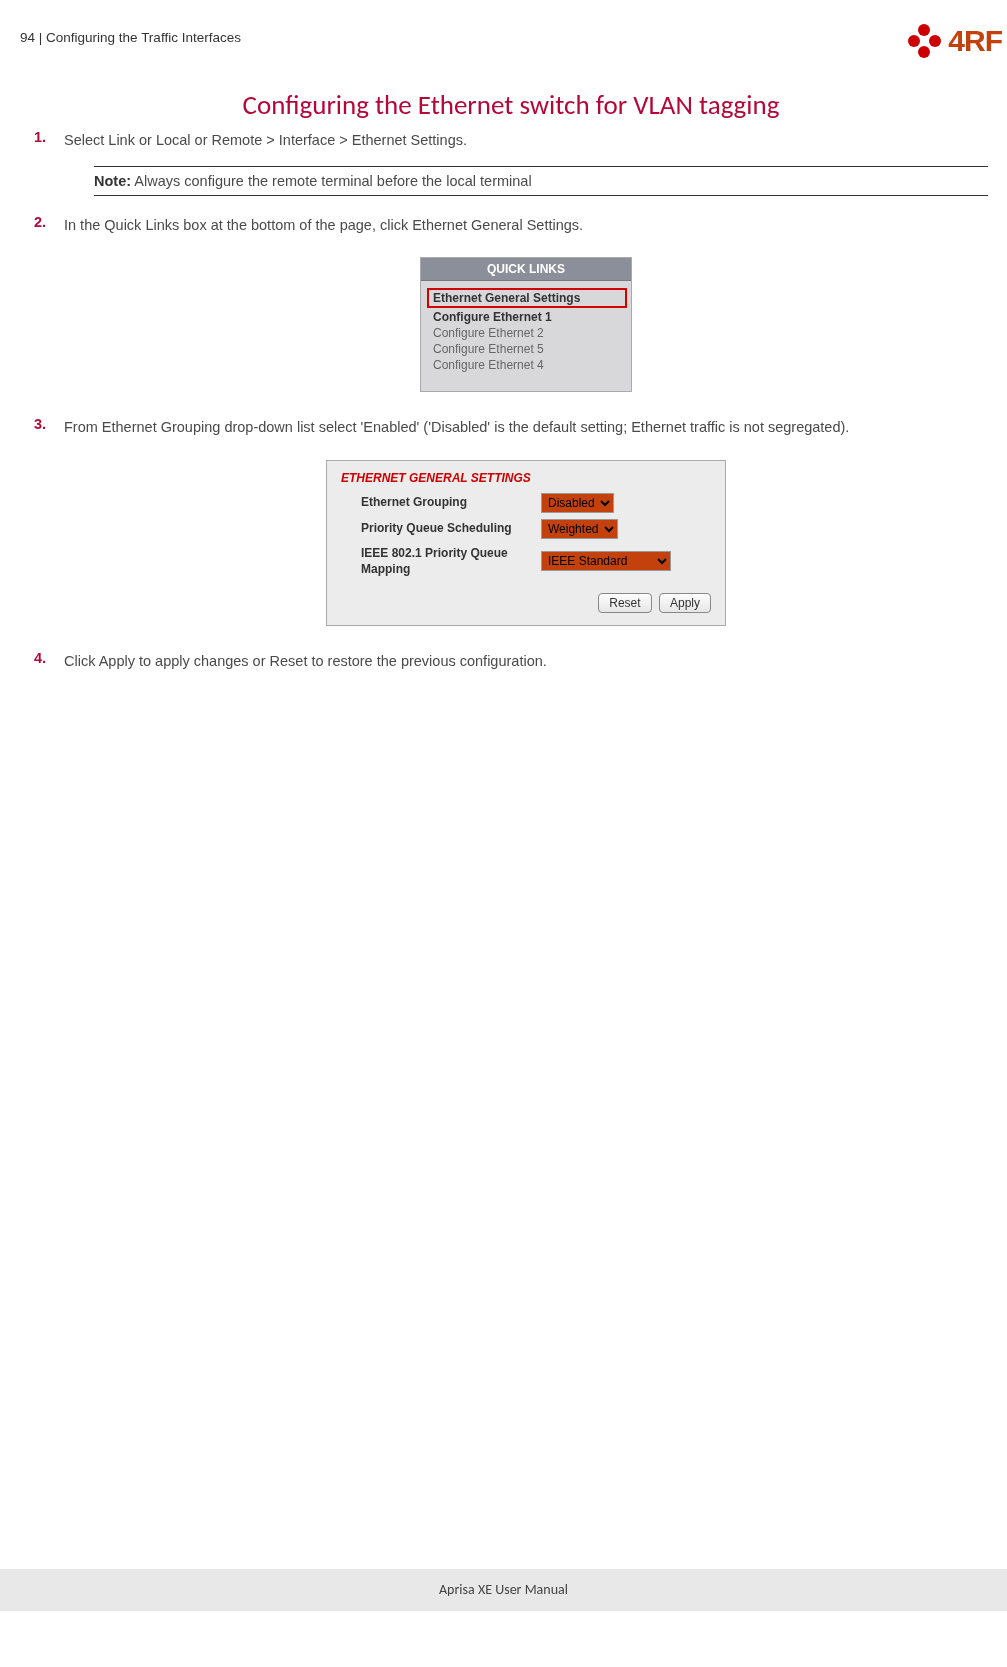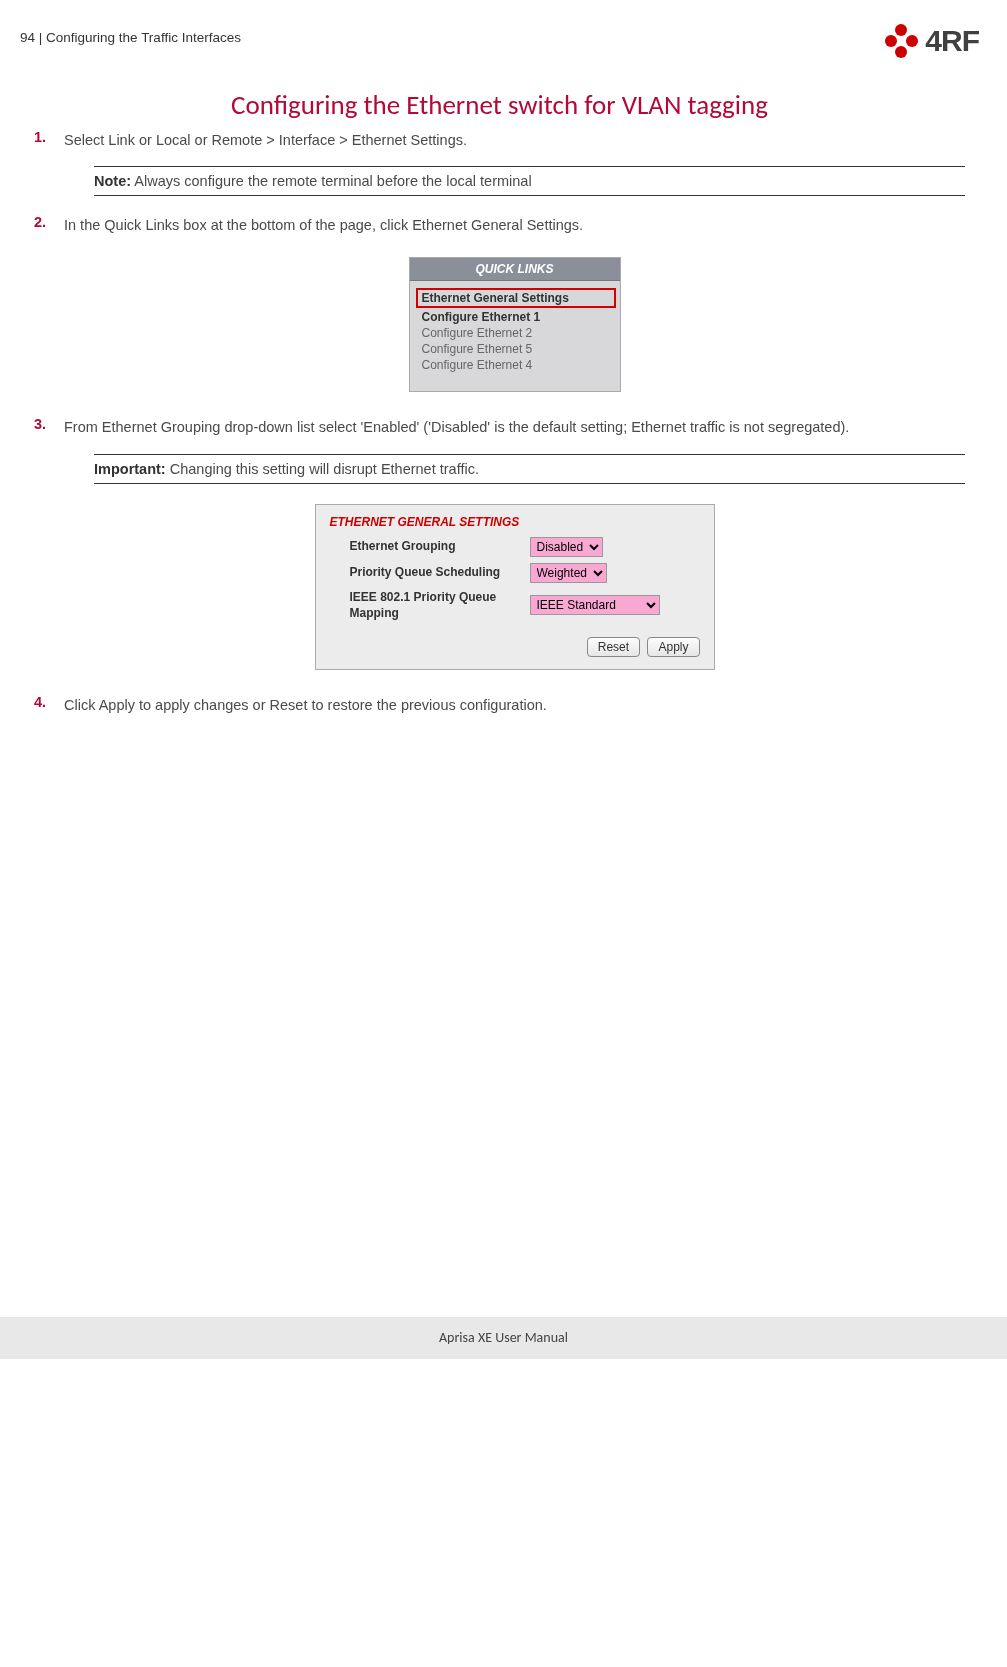--- a/index.html
+++ b/index.html
@@ -7,23 +7,23 @@
     padding: 0;
     font-family: Verdana, Geneva, sans-serif;
     font-size: 14.5px;
     color: #4a4a4a;
     background: #fff;
     width: 1007px;
   }
   .page {
     position: relative;
     width: 1007px;
-    height: 1359px;
+    height: 1611px;
     box-sizing: border-box;
-    padding: 30px 28px 0 20px;
+    padding: 30px 5px 0 20px;
   }
   .header-row {
     display: flex;
     justify-content: space-between;
     align-items: flex-start;
     margin-bottom: 30px;
   }
   .header-left {
     font-size: 13.5px;
     color: #333;
@@ -48,21 +48,21 @@
     background: #c00;
   }
   .logo-dots .d1 { top: 0; left: 10px; }
   .logo-dots .d2 { top: 11px; left: 0; }
   .logo-dots .d3 { top: 11px; left: 21px; }
   .logo-dots .d4 { top: 22px; left: 10px; }
   .logo-text {
     font-family: Arial, sans-serif;
     font-size: 30px;
     font-weight: bold;
-    color: #404040;
+    color: #c2410c;
     letter-spacing: -1px;
   }
   h2.section-title {
     font-family: Calibri, Arial, sans-serif;
     font-size: 27px;
     font-weight: normal;
     color: #b30838;
     margin: 10px 0 8px 0;
     text-align: center;
   }
@@ -107,21 +107,20 @@
     font-family: Tahoma, Arial, sans-serif;
     font-size: 12px;
     text-align: left;
     min-width: 210px;
   }
   .quick-links-box .ql-header {
     background: #8a8f99;
     color: #fff;
     font-weight: bold;
     text-align: center;
-    font-style: italic;
     padding: 4px 8px;
     font-size: 12px;
     border-bottom: 1px solid #777;
   }
   .quick-links-box .ql-body {
     padding: 7px 10px 18px 12px;
     background: #d8d8da;
     color: #666;
   }
   .quick-links-box .ql-body .row {
@@ -168,21 +167,21 @@
     color: #333;
     line-height: 1.35;
     padding-left: 20px;
   }
   .egen-row .ctrl {
     flex: 1;
   }
   .egen-row select {
     font-family: Tahoma, Arial, sans-serif;
     font-size: 12px;
-    background: #f9a8d4;
+    background: #c2410c;
     border: 1px solid #999;
     padding: 1px 2px;
   }
   .egen-buttons {
     text-align: right;
     margin-top: 16px;
   }
   .egen-buttons button {
     font-family: Tahoma, Arial, sans-serif;
     font-size: 12px;
@@ -259,23 +258,20 @@
             <div class="row">Configure Ethernet 5</div>
             <div class="row">Configure Ethernet 4</div>
           </div>
         </div>
       </div>
     </li>
 
     <li>
       <span class="num">3.</span>
       <div class="step-text" style="text-align:justify;">From Ethernet Grouping drop-down list select 'Enabled' ('Disabled' is the default setting; Ethernet traffic is not segregated).</div>
-      <div class="note-block">
-        <strong>Important:</strong><span> Changing this setting will disrupt Ethernet traffic.</span>
-      </div>
 
       <div class="img-wrap">
         <div class="egen-box">
           <div class="egen-title">ETHERNET GENERAL SETTINGS</div>
 
           <div class="egen-row">
             <div class="lbl">Ethernet Grouping</div>
             <div class="ctrl"><select><option>Disabled</option></select></div>
           </div>
 

